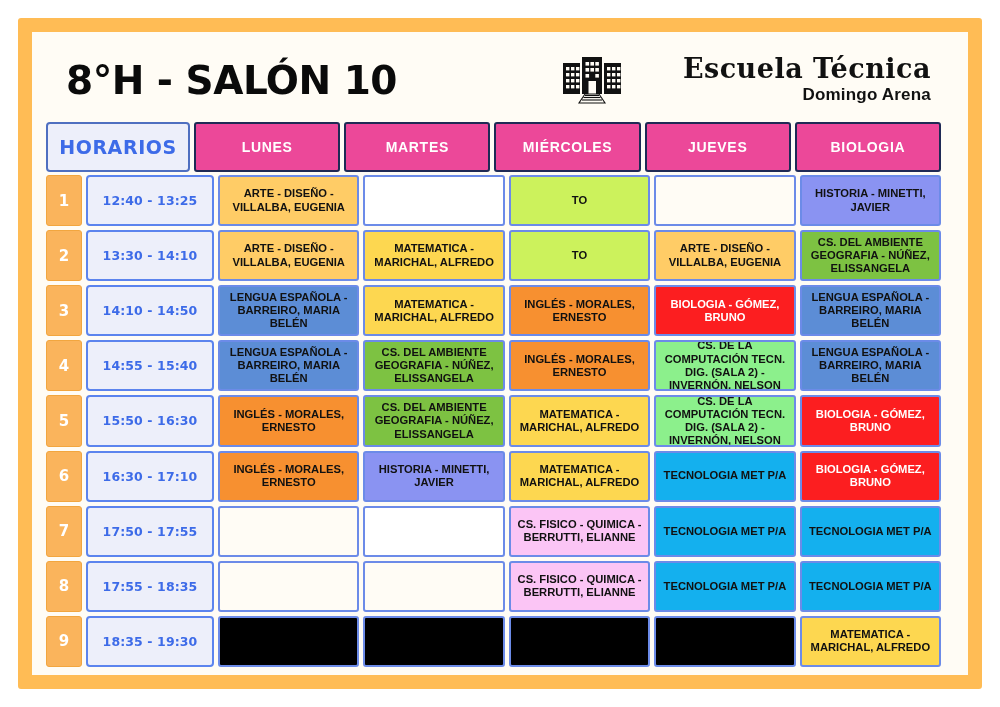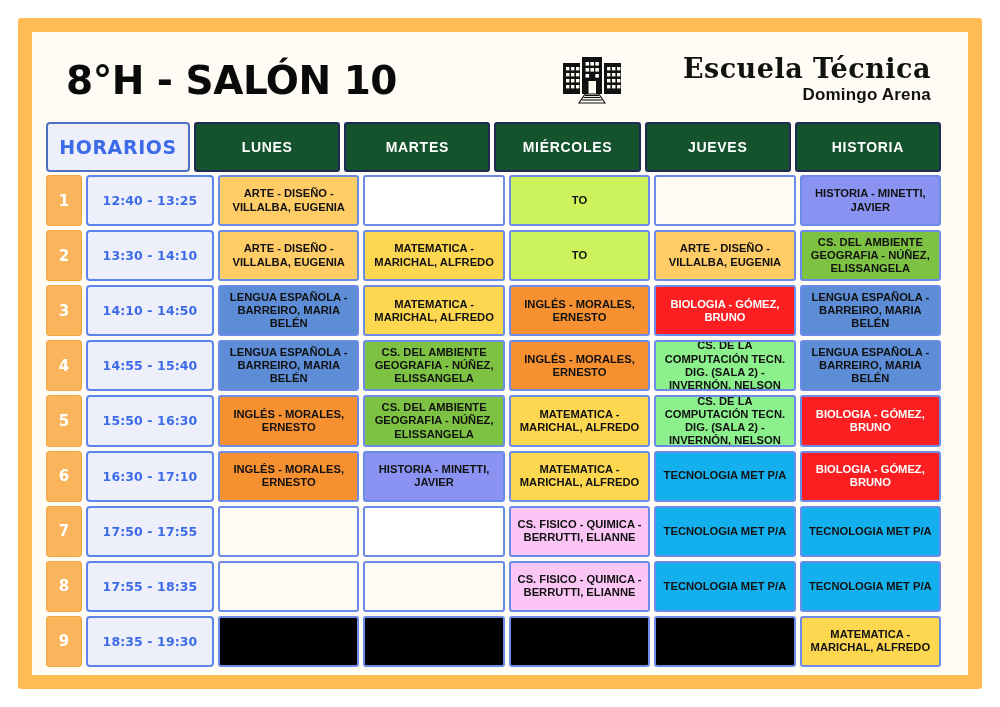--- a/index.html
+++ b/index.html
@@ -99,21 +99,21 @@
     color: #3D6BE8;
     font-size: 19px; font-weight: 800;
     letter-spacing: 0.6px;
     font-family: "DejaVu Sans", sans-serif;
   }
   .head-day {
     background: #F9B košík;
     background: #F9B košík;
   }
   .head-day {
-    background: #14532d;
+    background: #ec4899;
     border: 2px solid #1F2A55;
     border-radius: 3px;
     display: flex; align-items: center; justify-content: center;
     color: #ffffff;
     font-size: 14px; font-weight: 800;
     letter-spacing: 0.7px;
   }
   .num-badge {
     background: #FBB council;
     background: #FBB council;
@@ -220,21 +220,21 @@
       </div>
     </div>
 
     <div id="table">
       <div class="row" id="head-row">
         <div class="head-horarios">HORARIOS</div>
         <div class="c-day head-day">LUNES</div>
         <div class="c-day head-day">MARTES</div>
         <div class="c-day head-day">MIÉRCOLES</div>
         <div class="c-day head-day">JUEVES</div>
-        <div class="c-day head-day">HISTORIA</div>
+        <div class="c-day head-day">BIOLOGIA</div>
       </div>
       <div id="body-rows">
           <div class="row body-row">
             <div class="c-num num-badge">1</div>
             <div class="c-time time-cell">12:40 - 13:25</div>
             <div class="c-day cell" style="background: rgb(255, 204, 102); color: rgb(17, 17, 17);">ARTE - DISEÑO - VILLALBA, EUGENIA</div>
             <div class="c-day cell empty" style="background: rgb(255, 255, 255); color: rgb(17, 17, 17);"></div>
             <div class="c-day cell" style="background: rgb(204, 242, 92); color: rgb(17, 17, 17);">TO</div>
             <div class="c-day cell empty" style="background: rgb(255, 252, 245); color: rgb(17, 17, 17);"></div>
             <div class="c-day cell" style="background: rgb(138, 147, 242); color: rgb(17, 17, 17);">HISTORIA - MINETTI, JAVIER</div>

